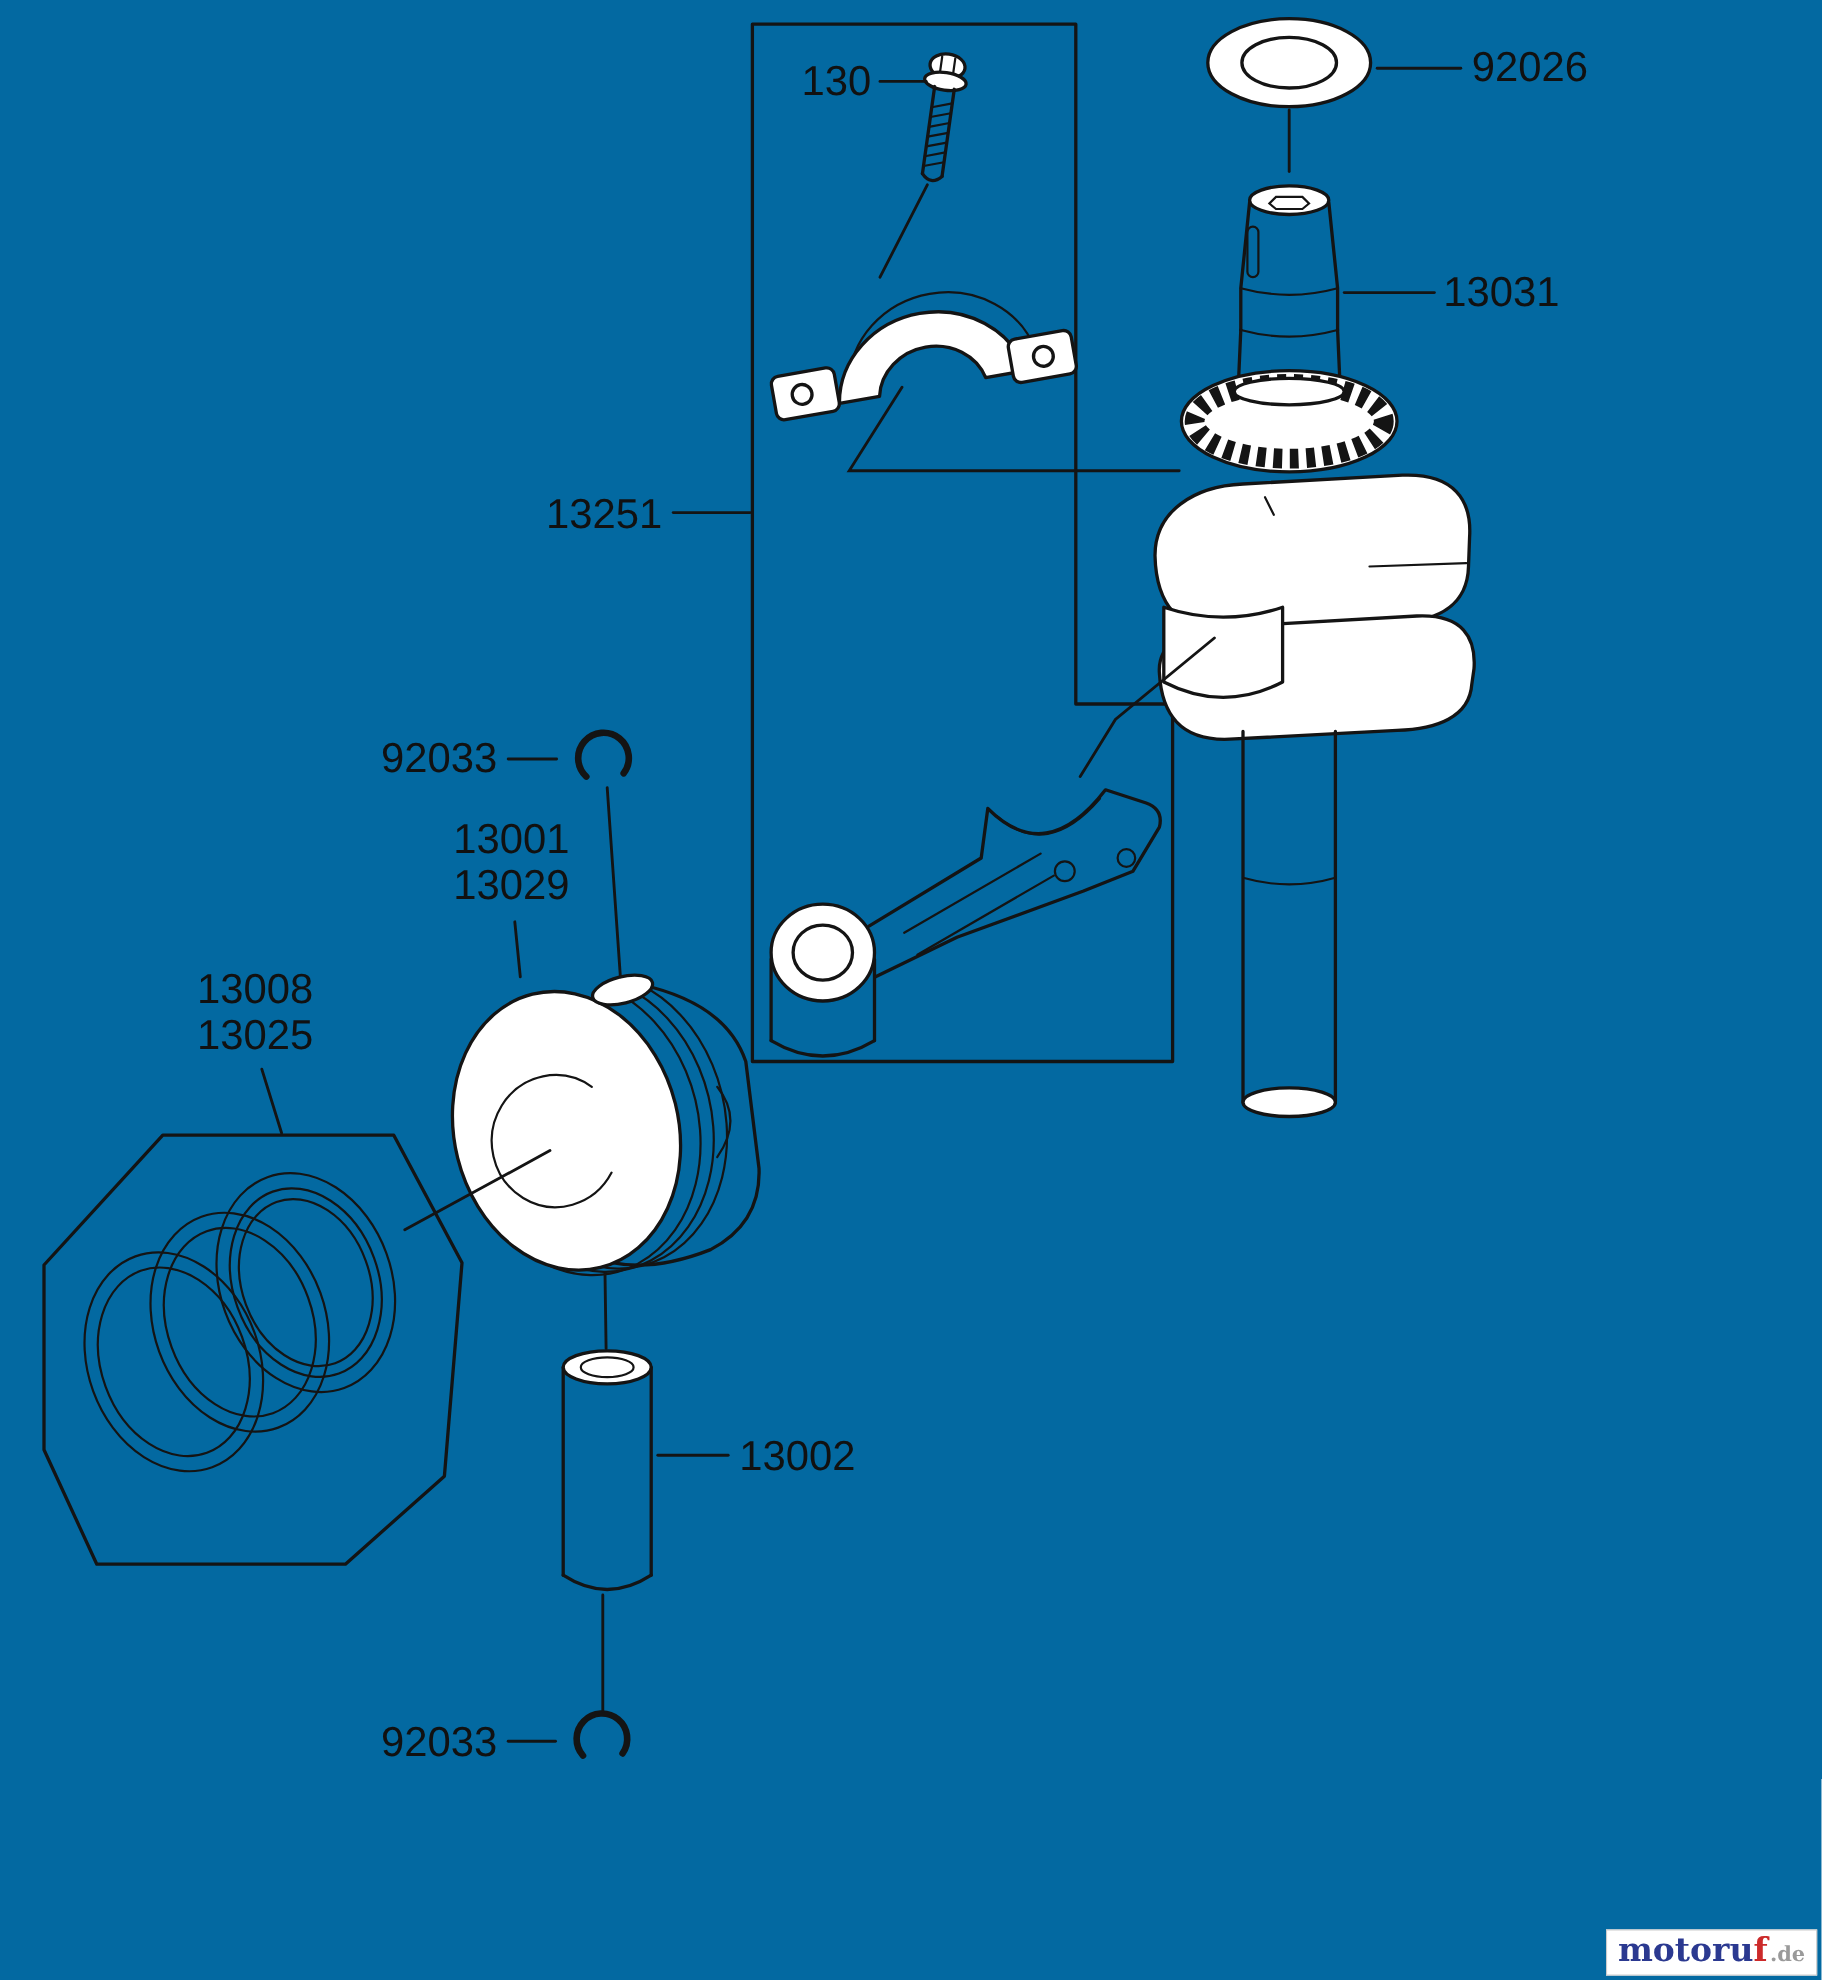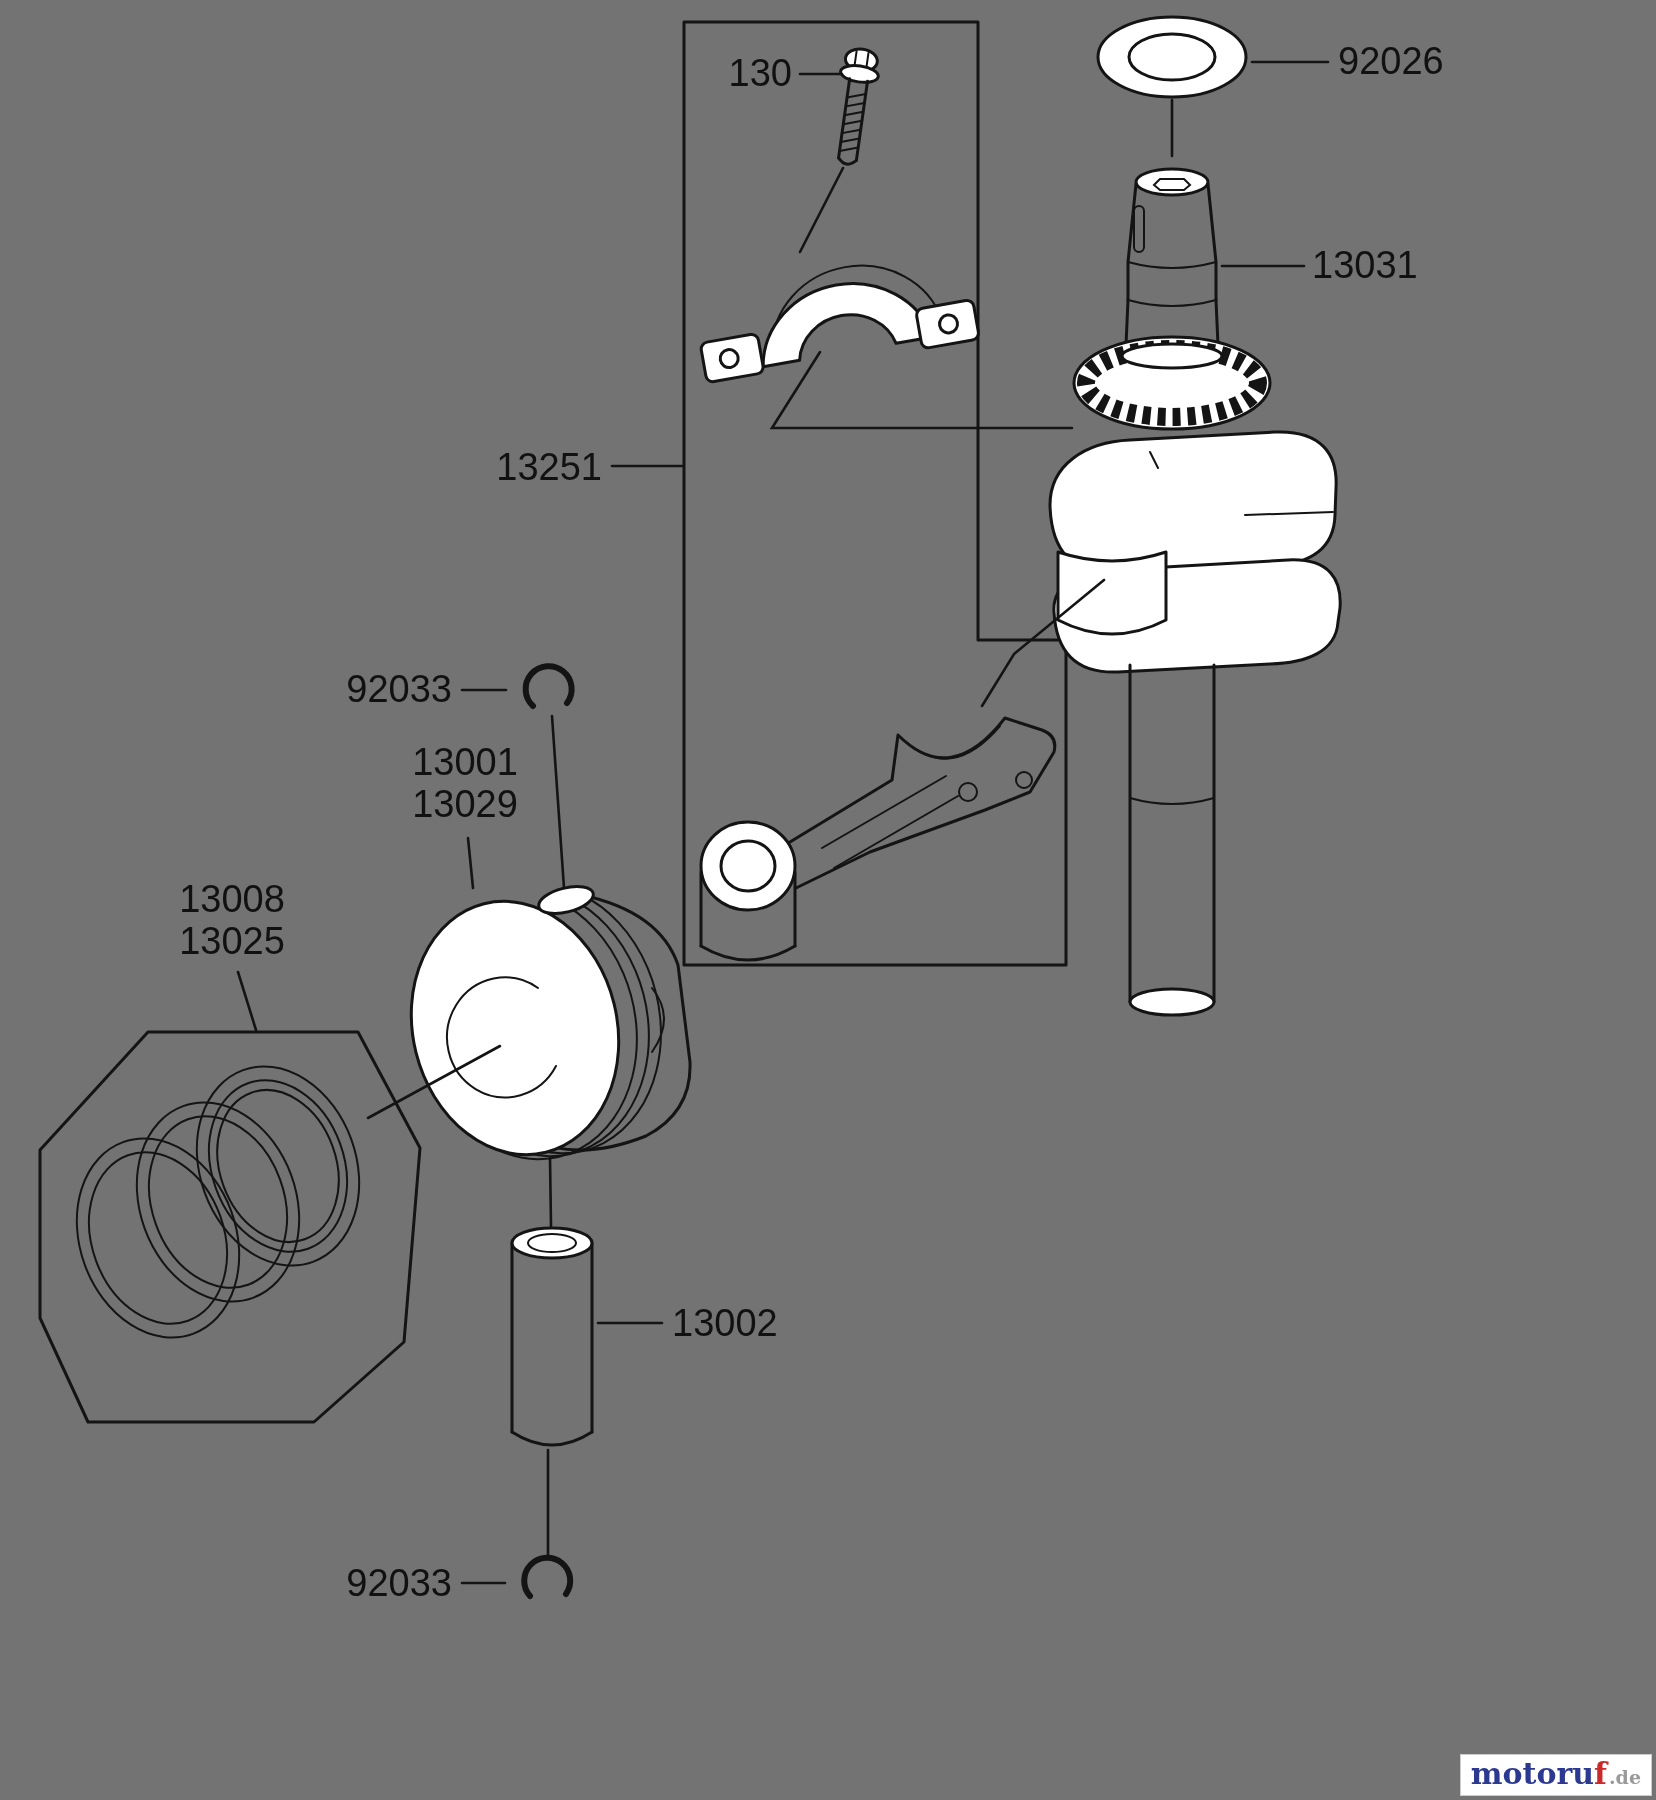--- a/index.html
+++ b/index.html
@@ -1,16 +1,16 @@
 <!DOCTYPE html>
 <html><head>
 <meta charset="utf-8">
 <style>
   html,body{margin:0;padding:0;background:#ffffff;}
-  .canvas{position:relative;width:1656px;height:1800px;background:#737373;overflow:hidden;
+  .canvas{position:relative;width:1656px;height:1800px;background:#0369a1;overflow:hidden;
           font-family:"Liberation Sans",sans-serif;}
   svg{position:absolute;left:0;top:0;}
   .lbl{font-family:"Liberation Sans",sans-serif;font-size:38px;fill:#111;}
   .d  {stroke:#141414;stroke-width:3;fill:none;stroke-linecap:round;stroke-linejoin:round;}
   .df {stroke:#141414;stroke-width:3;fill:#ffffff;stroke-linejoin:round;}
   .t  {stroke:#141414;stroke-width:2;fill:none;stroke-linecap:round;}
   .pl {stroke:#141414;stroke-width:2.6;fill:none;stroke-linecap:round;}
   .clip{stroke:#141414;stroke-width:6;fill:none;stroke-linecap:round;}
   .watermark{position:absolute;right:4px;bottom:4px;display:flex;align-items:baseline;
              background:#ffffff;border:1px solid #cccccc;padding:4px 10px 6px 10px;

